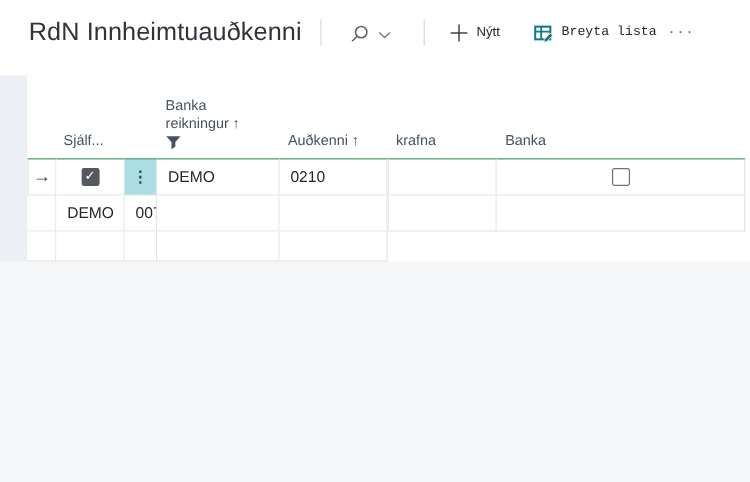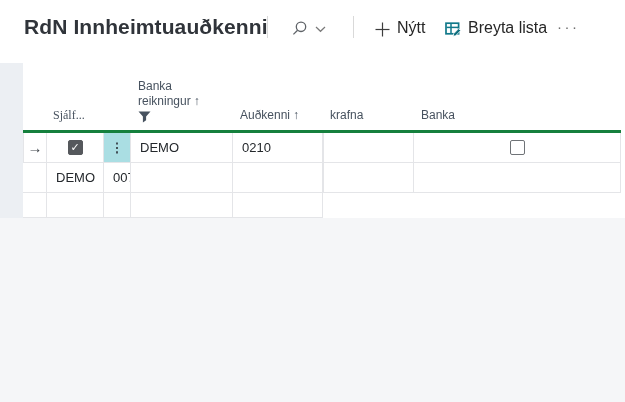--- a/index.html
+++ b/index.html
@@ -8,50 +8,50 @@
     font-family:"Liberation Sans", sans-serif;
     background:#ffffff;
     -webkit-font-smoothing:antialiased;
   }
   .screen{position:relative;width:625px;height:402px;overflow:hidden;background:#ffffff;}
 
   
   .toolbar{position:absolute;left:0;top:0;width:625px;height:63px;background:#ffffff;}
   .page-title{
     position:absolute;left:24px;top:15px;
-    font-size:21px;font-weight:700;color:#30343a;letter-spacing:.1px;
+    font-size:21px;font-weight:400;color:#30343a;letter-spacing:.1px;
     white-space:nowrap;
   }
   .tb-sep{position:absolute;top:16px;width:1px;height:22px;background:#d9d9d9;}
   .sep1{left:267px;} .sep2{left:353px;}
   .search-btn{position:absolute;left:290px;top:20px;display:flex;align-items:center;gap:7px;cursor:pointer;}
   .action-btn{position:absolute;top:20px;display:flex;align-items:center;gap:7px;cursor:pointer;}
   .new-btn{left:375px;}
-  .edit-btn{left:445px;}
-  .action-label{font-size:16px;color:#262626;white-space:nowrap;position:relative;top:-1px;}
+  .edit-btn{left:445px;font-family:Liberation Mono, monospace;}
+  .action-label{font-size:11px;color:#262626;white-space:nowrap;position:relative;top:-1px;}
   .more-btn{
     position:absolute;left:557px;top:18px;
     font-size:15px;color:#6e6e6e;letter-spacing:2.5px;cursor:pointer;
   }
 
   
   .content{position:absolute;left:0;top:63px;width:625px;height:339px;background:#f5f6f8;}
   .left-strip{position:absolute;left:0;top:0;width:23px;height:155px;background:#eceff3;}
   .card{position:absolute;left:23px;top:0;width:602px;height:155px;background:#ffffff;}
 
   .grid{
     display:grid;
     grid-template-columns:24px 57px 27px 102px 90px 91px 207px;
     grid-template-rows:70px 30px 30px 25px;
   }
   .cell{box-sizing:border-box;background:#ffffff;}
 
   
   .cap{
-    border-bottom:3px solid #15803d;
+    border-bottom:1px solid #15803d;
     display:flex;flex-direction:column;justify-content:flex-end;align-items:flex-start;
     padding:0 2px 7px 7px;
     font-size:12px;line-height:15px;color:#47525f;
     white-space:nowrap;overflow:hidden;
   }
   .cap .sort{margin-left:3px;}
   .cap-line{white-space:nowrap;}
   .filter-wrap{margin-top:2px;height:12px;display:flex;align-items:center;}
 
   
@@ -130,21 +130,21 @@
     <div class="more-btn">···</div>
   </div>
 
   <div class="content">
     <div class="left-strip"></div>
 
     <div class="card">
       <div class="grid">
 
         <div class="cell cap"></div>
-        <div class="cell cap" style="padding-left:6px;font-family:Liberation Serif, serif;">
+        <div class="cell cap" style="padding-left:6px;">
           <span class="cap-line">Sjálf...</span>
         </div>
         <div class="cell cap"></div>
         <div class="cell cap">
           <span class="cap-line">Banka</span>
           <span class="cap-line"><span>reikningur</span><span class="sort">↑</span></span>
           <span class="filter-wrap">
             <svg width="13" height="12" viewBox="0 0 13 12">
               <path d="M0.5 0.5 H12.5 L8.1 5.4 V9.3 L4.9 11.4 V5.4 Z" fill="#47525f"></path>
             </svg>

